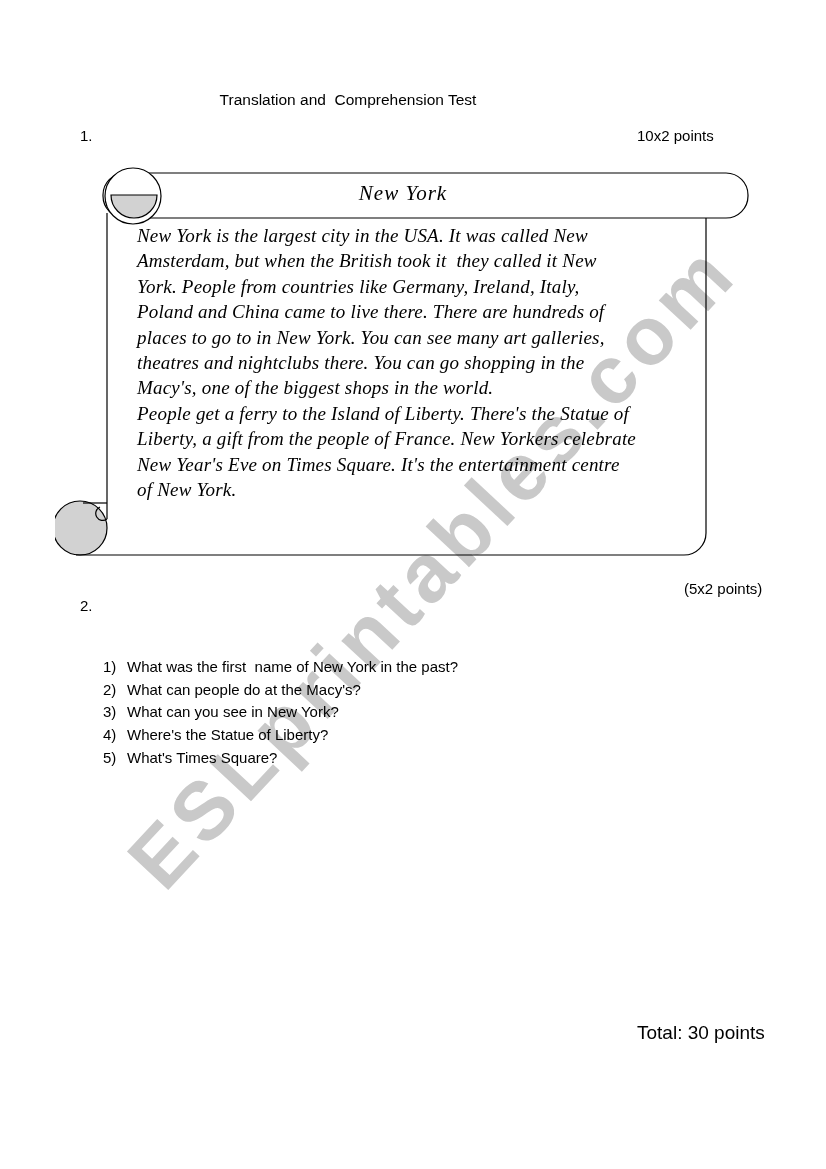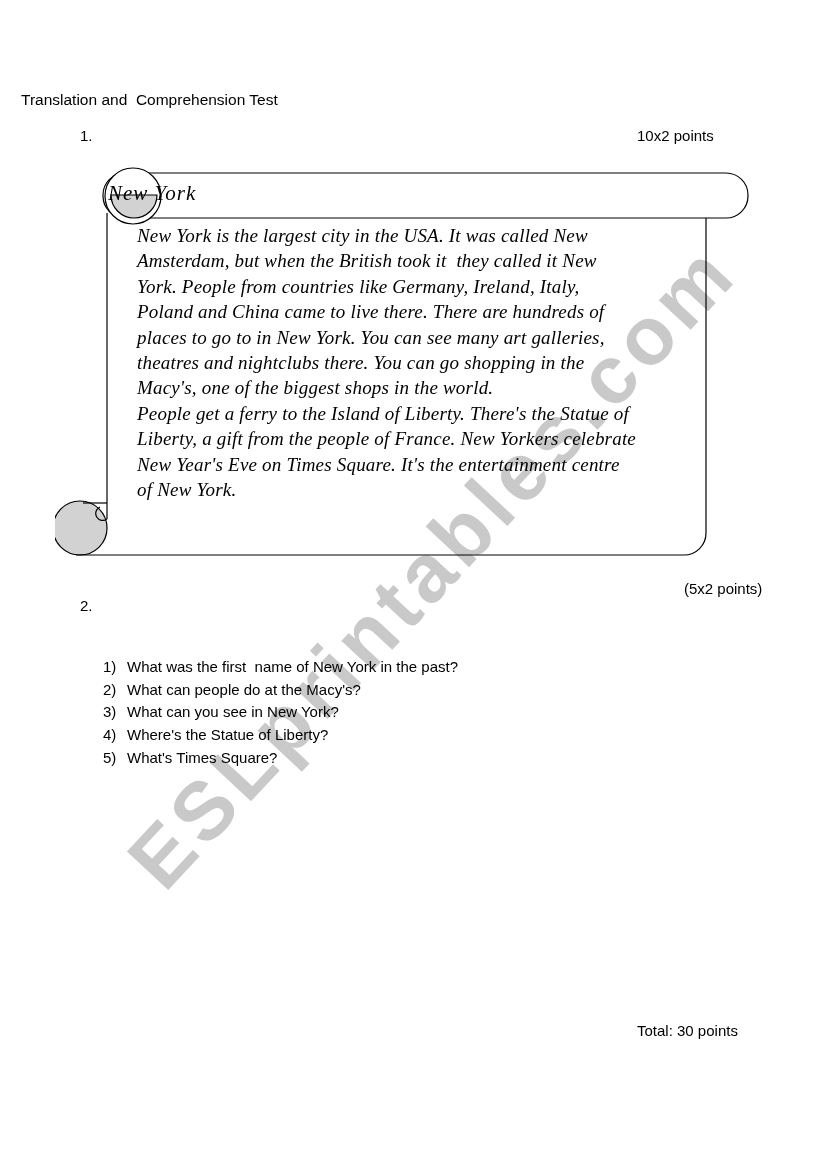--- a/index.html
+++ b/index.html
@@ -16,50 +16,50 @@
     position:absolute; left:432px; top:566px; z-index:1;
     transform:translate(-50%,-50%) rotate(-47deg);
     font-weight:bold; font-size:82px; letter-spacing:6px;
     white-space:pre; pointer-events:none;
     font-family:"Liberation Sans", sans-serif;
   }
 
   .layer { position:absolute; z-index:2; }
 
   
-  .doc-title { top:91px; left:0; width:696px; text-align:left; font-size:15.5px;padding-left:21px; }
+  .doc-title { top:91px; left:0; width:696px; text-align:center; font-size:15.5px; }
   .task-row  { font-size:15px; }
   .task1-num   { top:127px; left:80px;  }
   .task1-label { top:127px; left:103px; }
   .task1-pts   { top:127px; left:637px; }
   .task2-num   { top:597px; left:80px;  }
   .task2-label { top:597px; left:103px; }
   .task2-pts   { top:580px; left:684px; }
 
   
   .scroll-svg { top:165px; left:55px; width:710px; height:400px; }
   .scroll-title {
-    top:181px; left:108px; width:590px; text-align:left; z-index:3;
+    top:181px; left:108px; width:590px; text-align:center; z-index:3;
     font-family:"Liberation Serif", serif; font-style:italic;
     font-size:21px; letter-spacing:1px;
   }
   .scroll-passage {
     top:223px; left:137px; z-index:3;
     font-family:"Liberation Serif", serif; font-style:italic;
     font-size:19px; line-height:25.4px; white-space:pre; letter-spacing:0.2px;
   }
 
   
   .questions { top:655px; left:103px; }
   .q-row { display:flex; height:22.75px; align-items:center; font-size:15px; }
   .q-num { width:24px; }
   .q-text { white-space:pre; }
 
   
-  .total-line { top:1022px; left:637px; font-size:15px; }
+  .total-line { top:1022px; left:637px; font-size:19px; }
 </style>
 </head>
 <body>
 
 <div class="page">
 
   <div class="watermark" style="color: rgb(201, 201, 201);">ESLprintables.com</div>
 
   <div class="layer doc-title ws-pre">Translation and  Comprehension Test</div>
 

